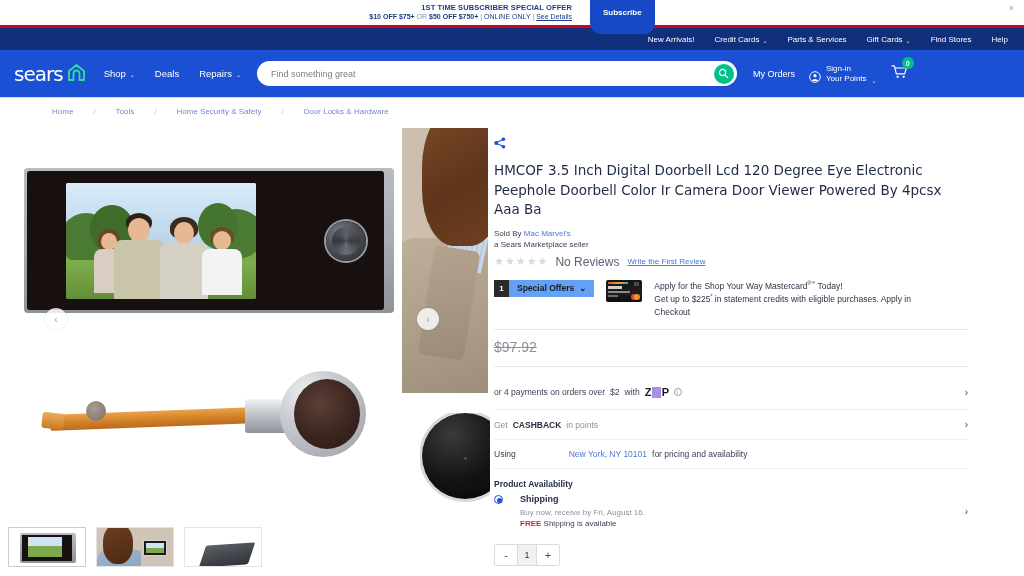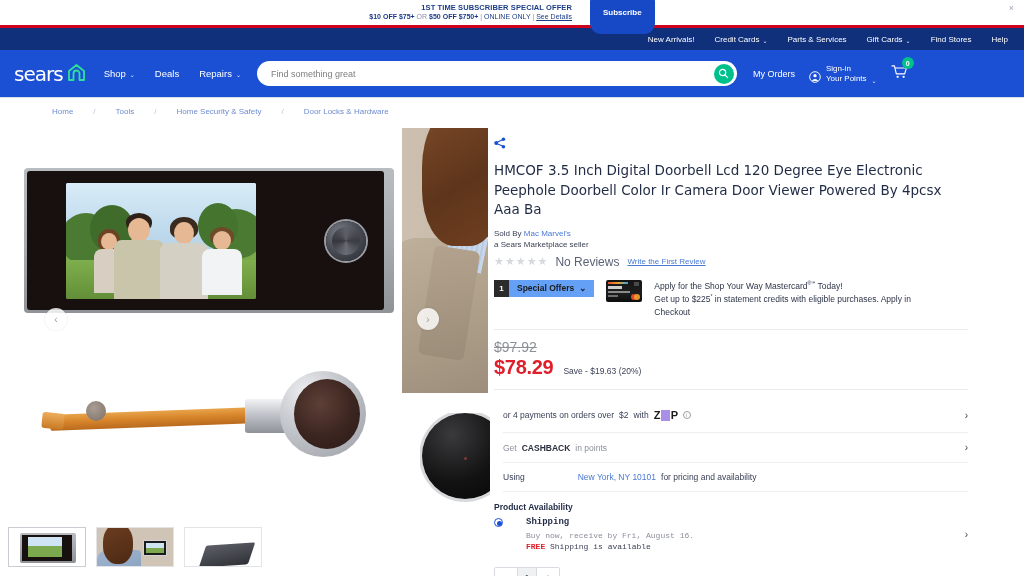--- a/index.html
+++ b/index.html
@@ -319,42 +319,42 @@
   .offers-copy sup { font-size: 5px; }
 
   .price-block { margin-bottom: 8px; padding-bottom: 10px; border-bottom: 1px solid #e8eaee; }
   .old-price { font-size: 14px; color: #8b9099; text-decoration: line-through; margin-bottom: 1px; }
   .price-line { display: flex; align-items: baseline; gap: 10px; }
   .cur-price { font-size: 20px; font-weight: bold; color: #e01e2b; letter-spacing: -.3px; }
   .save-text { font-size: 8.5px; color: #3c4257; }
 
   .srow {
     display: flex; align-items: center; justify-content: space-between;
-    padding: 9px 0; border-bottom: 1px solid #eceef1; cursor: pointer; margin-left: 9px;
+    padding: 9px 0; border-bottom: 1px solid #eceef1; cursor: pointer;
   }
   .srow-text { font-size: 8.5px; color: #3c4257; display: flex; align-items: center; gap: 5px; }
   .muted { color: #8b9099; }
   .bold { font-weight: bold; }
   .chev { color: #3c4257; font-size: 10px; }
   .zip-logo {
     display: inline-flex; align-items: center; gap: 0px;
     font-weight: bold; font-size: 11px; color: #1a1a1a; letter-spacing: -.5px;
   }
   .zip-sq { width: 9px; height: 11px; background: #aa8fe8; display:inline-block; margin: 0 1px; }
   .info-i {
     width: 8px; height: 8px; border-radius: 50%; border: 1px solid #9aa0a6;
     font-size: 6px; color: #9aa0a6; display: inline-flex; align-items: center;
     justify-content: center; line-height: 1;
   }
   .zip-row { padding: 11px 0; }
   .loc-link { color: #4a79d4; text-decoration: none; cursor: pointer; padding-left: 48px; }
 
   .avail-title { font-size: 8.5px; font-weight: bold; color: #1f2a44; margin: 10px 0 5px; }
   .ship-row { display: flex; align-items: flex-start; justify-content: space-between; }
-  .radio-line { display: flex; align-items: flex-start; gap: 23px; font-family: Liberation Mono, monospace; }
+  .radio-line { display: flex; align-items: flex-start; gap: 17px; }
   .radio {
     width: 9px; height: 9px; border-radius: 50%; border: 1px solid #1c50d4;
     position: relative; flex: none; margin-top: 1px; cursor: pointer;
   }
   .radio::after {
     content:""; position:absolute; left:2px; top:2px; width:5px; height:5px;
     border-radius:50%; background:#1c50d4;
   }
   .ship-label { font-size: 9px; font-weight: bold; color: #1f2a44; }
   .ship-sub { font-size: 8px; color: #8b9099; margin-top: 4px; }
@@ -631,24 +631,20 @@
       </span>
       <span class="offers-copy">
         <span>Apply for the Shop Your Way Mastercard</span><sup>®℠</sup><span> Today!</span><br>
         <span>Get up to $225</span><sup>*</sup><span> in statement credits with eligible purchases. Apply in</span><br>
         <span>Checkout</span>
       </span>
     </div>
 
     <div class="price-block">
       <div class="old-price">$97.92</div>
-      <div class="price-line">
-        <span class="cur-price">$78.29</span>
-        <span class="save-text">Save - $19.63 (20%)</span>
-      </div>
     </div>
 
     <div class="srow zip-row">
       <span class="srow-text">
         <span>or 4 payments on orders over</span>
         <span>$2</span>
         <span>with</span>
         <span class="zip-logo">Z<i class="zip-sq"></i>P</span>
         <span class="info-i">i</span>
       </span>

